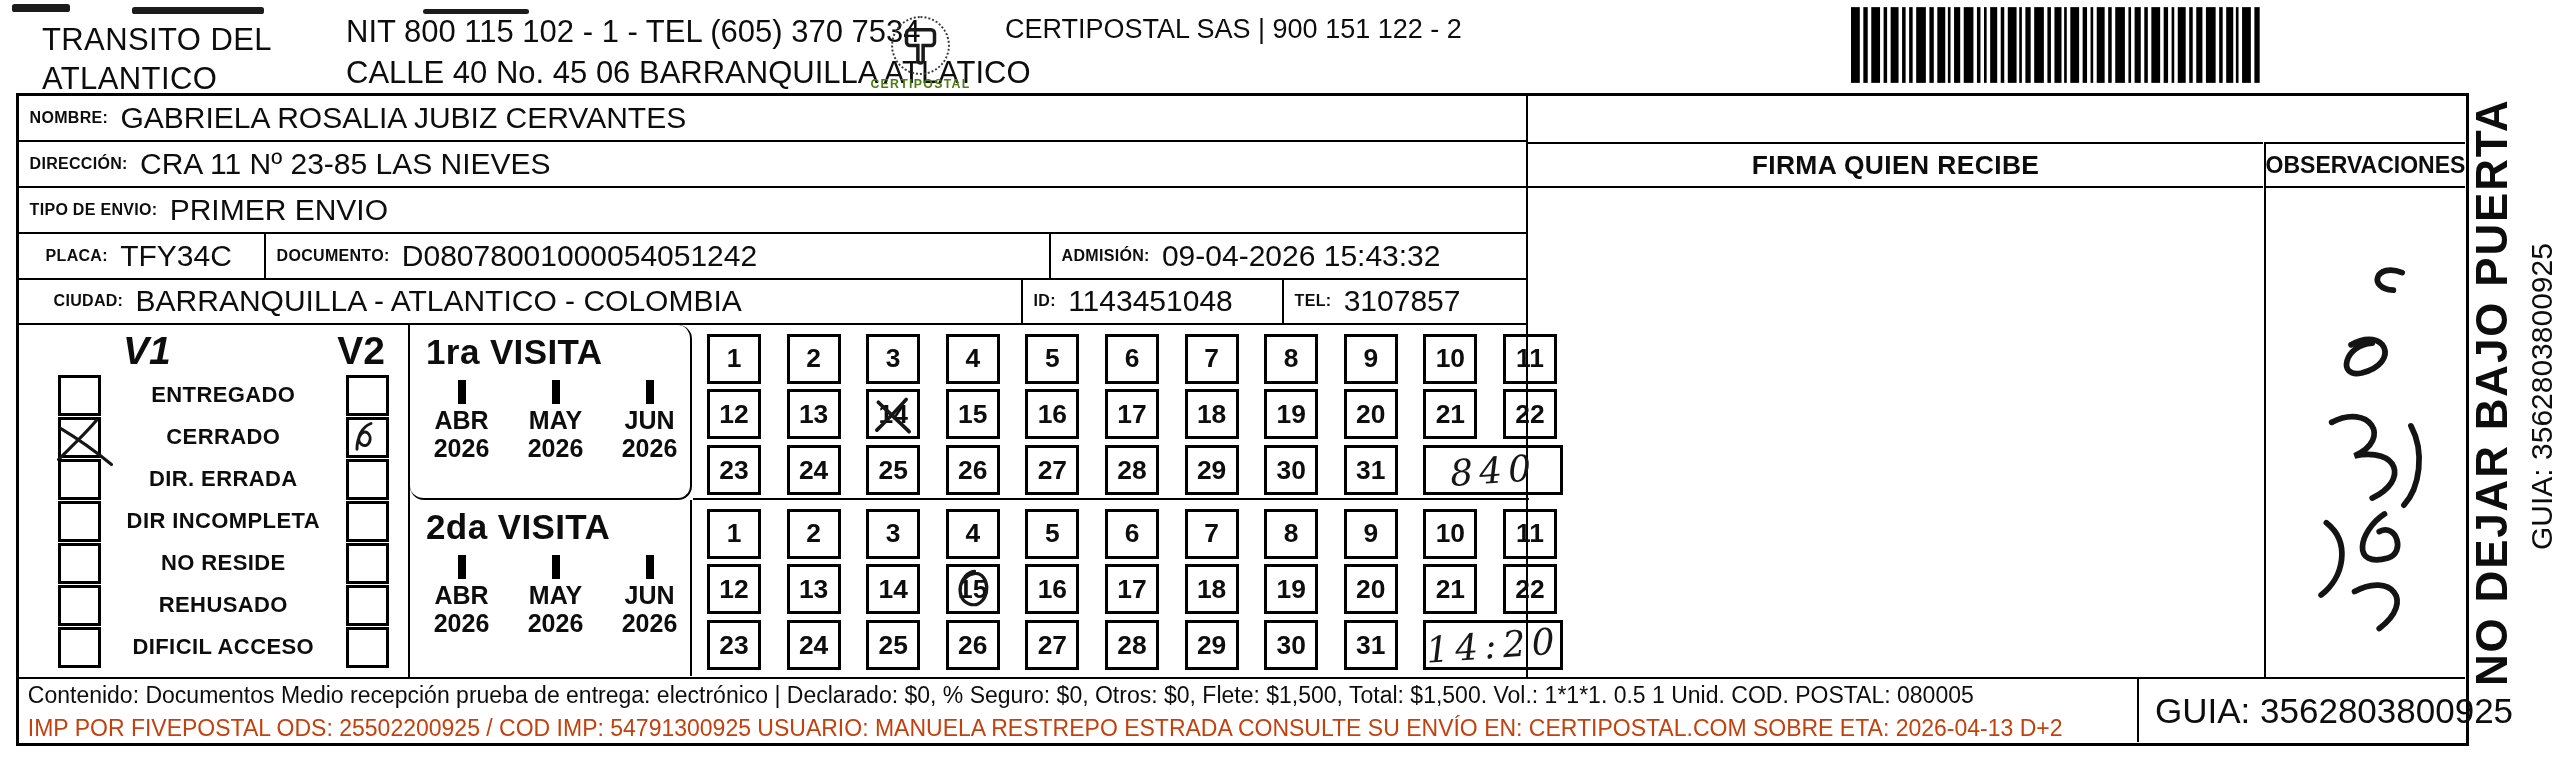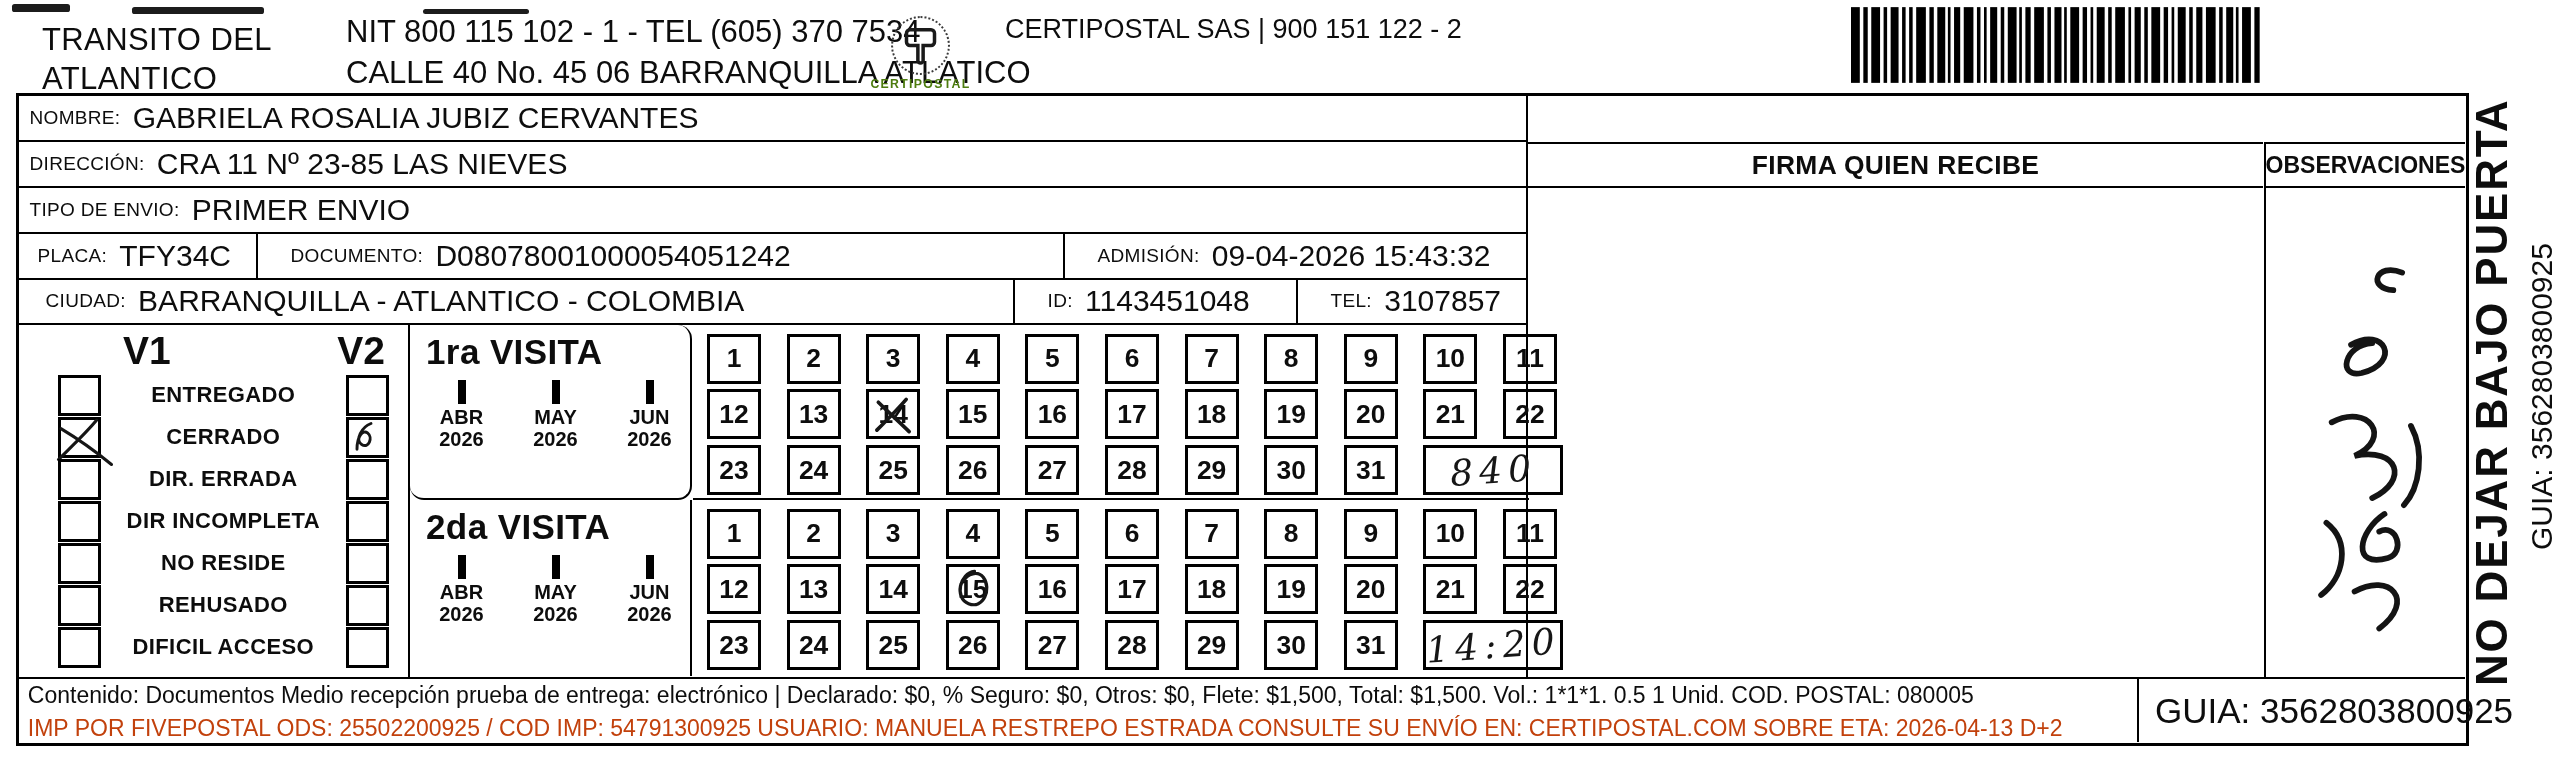--- a/index.html
+++ b/index.html
@@ -18,47 +18,47 @@
   .logo-sub{width:92px;margin:2.6px auto 0;border-bottom:1.8px dotted #777;height:1.8px;}
   .company{left:1005px;top:14px;white-space:nowrap;}
   .company .l1{font-size:27px;}
   .company .l2{font-size:23px;margin-top:7px;}
   .barcode{left:1851px;top:7px;}
 
   
   .form{left:16px;top:93px;width:2453px;height:653px;border:3.5px solid #000;box-sizing:border-box;}
   .row{position:absolute;left:0;display:flex;align-items:center;box-sizing:border-box;
        border-bottom:2.6px solid #000;border-right:2.6px solid #000;width:1509px;height:46px;padding-left:10.6px;}
-  .cellrow{padding-left:8px;gap:22px;}
+  .cellrow{padding-left:16px;}
   .cell{display:flex;align-items:center;height:100%;box-sizing:border-box;padding-left:10.6px;}
   .cell.sep{border-right:2.6px solid #000;}
-  .lbl{font-weight:normal;font-size:19px;margin-right:12.3px;white-space:nowrap;letter-spacing:0.3px;}
+  .lbl{font-weight:bold;font-size:16px;margin-right:12.3px;white-space:nowrap;letter-spacing:0.3px;}
   .val{font-size:30px;white-space:nowrap;}
 
   
   .visits{position:absolute;left:0;top:229px;width:1509px;height:352px;box-sizing:border-box;border-right:2.6px solid #000;}
   .v-box{position:absolute;left:0;top:0;width:391px;height:352px;box-sizing:border-box;border-right:2.6px solid #000;}
   .v-lbl{position:absolute;font-size:39px;font-weight:bold;top:3.5px;}
-  .v1{left:104px;} .v2{right:23px;}
+  .v1{left:104px;font-style:italic;} .v2{right:23px;}
   .status-rows{position:absolute;left:0;right:0;top:49px;}
   .status-row{display:flex;align-items:center;height:42px;}
   .status-row .cb{margin-left:39px;}
   .status-row .cb:last-child{margin-left:auto;margin-right:19.4px;}
   .status-label{flex:1;text-align:center;font-weight:bold;font-size:22px;letter-spacing:0.4px;}
   .cb{width:37px;height:35px;border:3.5px solid #000;position:relative;flex:none;box-sizing:content-box;}
 
   .visit-mid{position:absolute;left:391px;top:0;width:282px;height:352px;}
   .visit-block{position:absolute;left:0;width:282px;box-sizing:border-box;border-right:2.6px solid #000;}
   .visit-block.b1{top:0;height:175px;border-bottom:2.6px solid #000;border-radius:14px;}
   .visit-block.b2{top:175px;height:176px;}
   .visit-title{margin:7px 0 0 16px;font-size:35px;font-weight:bold;letter-spacing:0.4px;}
   .months{display:flex;margin-top:12.3px;padding-left:16px;gap:23px;}
   .month{width:71px;text-align:center;}
   .month .cb{width:44px;height:42px;margin:0 auto;border-width:4.4px;}
-  .month-lbl{font-size:20px;font-weight:bold;line-height:1.12;margin-top:5.3px;}
+  .month-lbl{font-size:25px;font-weight:bold;line-height:1.12;margin-top:5.3px;}
 
   .visit-grids{position:absolute;left:674px;top:0;width:836px;height:352px;}
   .visit-grid{position:absolute;left:0;width:836px;box-sizing:border-box;}
   .visit-grid.g1{top:0;height:175px;border-bottom:2.6px solid #000;}
   .visit-grid.g2{top:175px;height:176px;}
   .day-row{position:absolute;left:14px;display:flex;gap:25.6px;}
   .day-cell{width:48px;height:44px;border:3.5px solid #000;display:flex;align-items:center;justify-content:center;
             position:relative;box-sizing:content-box;}
   .day-num{font-size:26.4px;font-weight:bold;}
   .time-box{width:134px;height:44px;border:3.5px solid #000;display:flex;align-items:center;justify-content:center;

